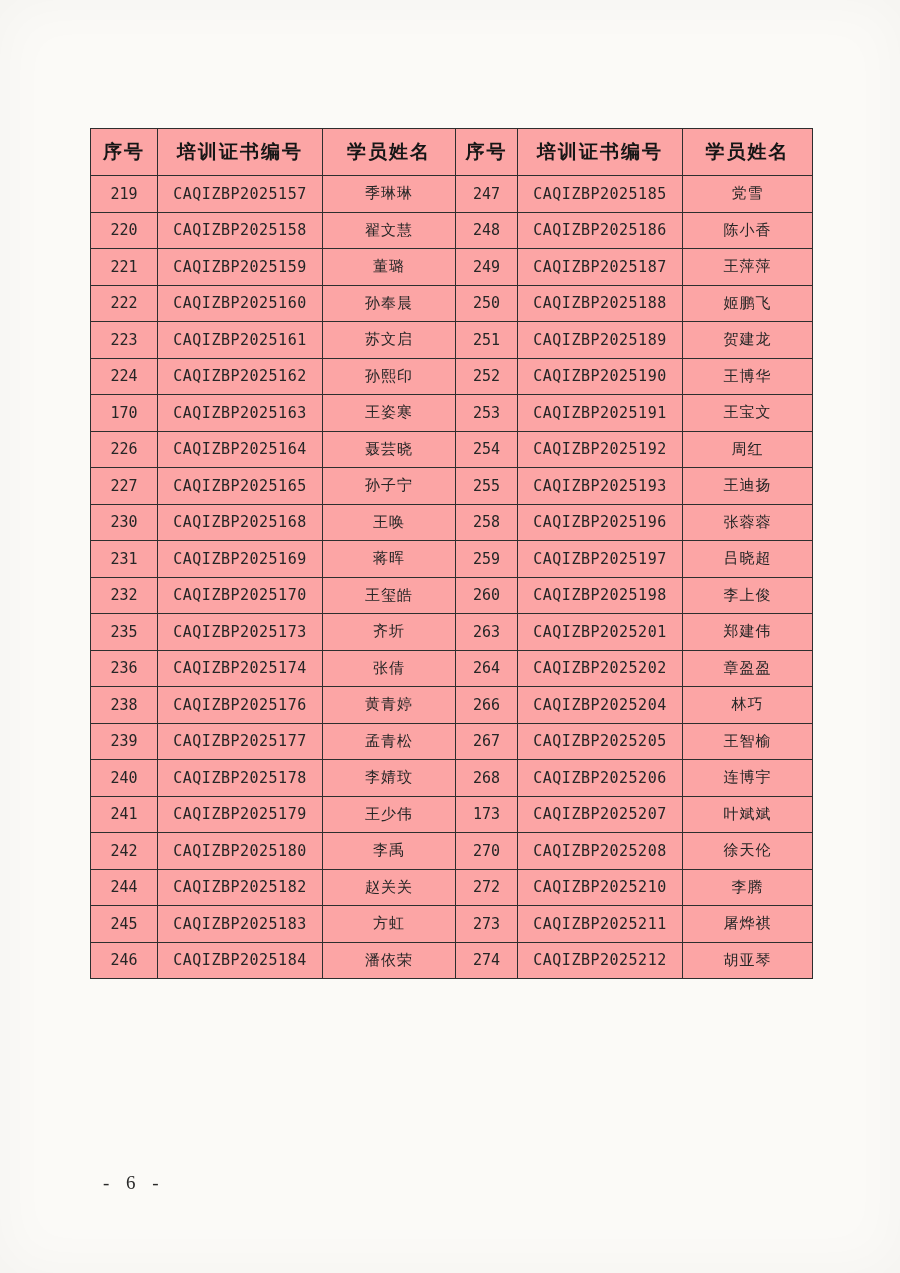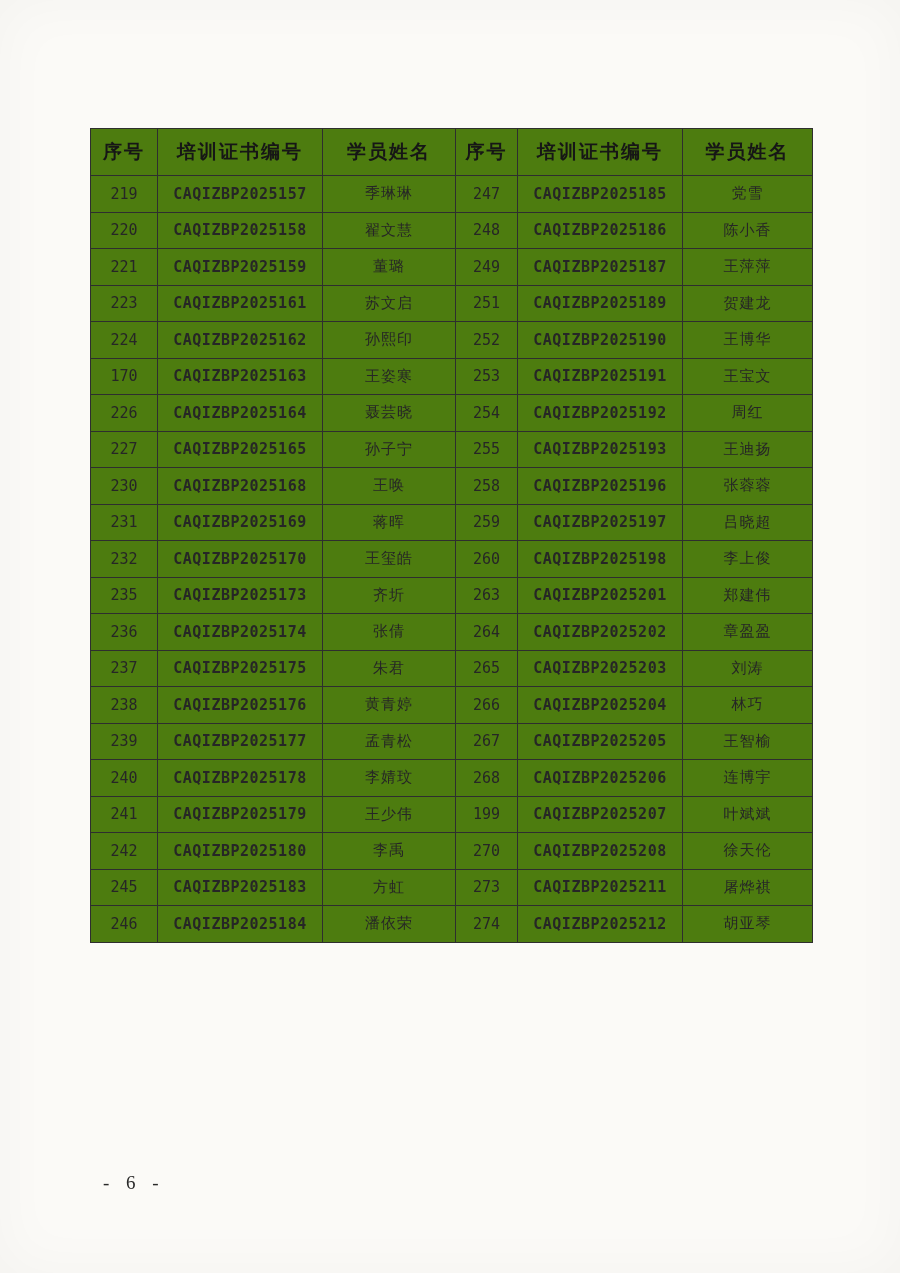--- a/index.html
+++ b/index.html
@@ -21,21 +21,21 @@
   .table-wrap {
     position: absolute;
     left: 90px;
     top: 128px;
     width: 722px;
   }
   table.roster {
     border-collapse: collapse;
     width: 722px;
     table-layout: fixed;
-    background: #4d7c0f;
+    background: #fca5a5;
   }
   table.roster th,
   table.roster td {
     border: 1px solid #2e2e2e;
     text-align: center;
     vertical-align: middle;
     overflow: hidden;
     white-space: nowrap;
   }
   table.roster th {
@@ -48,21 +48,21 @@
   table.roster td {
     height: 33.5px;
     font-size: 15px;
     color: #262626;
   }
   td.serial, td.cert {
     font-family: "DejaVu Sans Mono", "Liberation Mono", monospace;
     font-size: 15px;
     color: #2a2a2a;
   }
-  td.cert { letter-spacing: 0.5px; font-weight: bold; }
+  td.cert { letter-spacing: 0.5px; }
   td.name {
     font-size: 16px;
     letter-spacing: 1px;
   }
   .footer-page-number {
     position: absolute;
     left: 103px;
     top: 1172px;
     font-size: 19px;
     letter-spacing: 6px;
@@ -113,20 +113,28 @@
           </tr>
           <tr>
             <td class="serial">221</td>
             <td class="cert">CAQIZBP2025159</td>
             <td class="name">董璐</td>
             <td class="serial">249</td>
             <td class="cert">CAQIZBP2025187</td>
             <td class="name">王萍萍</td>
           </tr>
           <tr>
+            <td class="serial">222</td>
+            <td class="cert">CAQIZBP2025160</td>
+            <td class="name">孙奉晨</td>
+            <td class="serial">250</td>
+            <td class="cert">CAQIZBP2025188</td>
+            <td class="name">姬鹏飞</td>
+          </tr>
+          <tr>
             <td class="serial">223</td>
             <td class="cert">CAQIZBP2025161</td>
             <td class="name">苏文启</td>
             <td class="serial">251</td>
             <td class="cert">CAQIZBP2025189</td>
             <td class="name">贺建龙</td>
           </tr>
           <tr>
             <td class="serial">224</td>
             <td class="cert">CAQIZBP2025162</td>
@@ -193,28 +201,20 @@
           </tr>
           <tr>
             <td class="serial">236</td>
             <td class="cert">CAQIZBP2025174</td>
             <td class="name">张倩</td>
             <td class="serial">264</td>
             <td class="cert">CAQIZBP2025202</td>
             <td class="name">章盈盈</td>
           </tr>
           <tr>
-            <td class="serial">237</td>
-            <td class="cert">CAQIZBP2025175</td>
-            <td class="name">朱君</td>
-            <td class="serial">265</td>
-            <td class="cert">CAQIZBP2025203</td>
-            <td class="name">刘涛</td>
-          </tr>
-          <tr>
             <td class="serial">238</td>
             <td class="cert">CAQIZBP2025176</td>
             <td class="name">黄青婷</td>
             <td class="serial">266</td>
             <td class="cert">CAQIZBP2025204</td>
             <td class="name">林巧</td>
           </tr>
           <tr>
             <td class="serial">239</td>
             <td class="cert">CAQIZBP2025177</td>
@@ -228,31 +228,39 @@
             <td class="cert">CAQIZBP2025178</td>
             <td class="name">李婧玟</td>
             <td class="serial">268</td>
             <td class="cert">CAQIZBP2025206</td>
             <td class="name">连博宇</td>
           </tr>
           <tr>
             <td class="serial">241</td>
             <td class="cert">CAQIZBP2025179</td>
             <td class="name">王少伟</td>
-            <td class="serial">199</td>
+            <td class="serial">173</td>
             <td class="cert">CAQIZBP2025207</td>
             <td class="name">叶斌斌</td>
           </tr>
           <tr>
             <td class="serial">242</td>
             <td class="cert">CAQIZBP2025180</td>
             <td class="name">李禹</td>
             <td class="serial">270</td>
             <td class="cert">CAQIZBP2025208</td>
             <td class="name">徐天伦</td>
+          </tr>
+          <tr>
+            <td class="serial">244</td>
+            <td class="cert">CAQIZBP2025182</td>
+            <td class="name">赵关关</td>
+            <td class="serial">272</td>
+            <td class="cert">CAQIZBP2025210</td>
+            <td class="name">李腾</td>
           </tr>
           <tr>
             <td class="serial">245</td>
             <td class="cert">CAQIZBP2025183</td>
             <td class="name">方虹</td>
             <td class="serial">273</td>
             <td class="cert">CAQIZBP2025211</td>
             <td class="name">屠烨祺</td>
           </tr>
           <tr>

